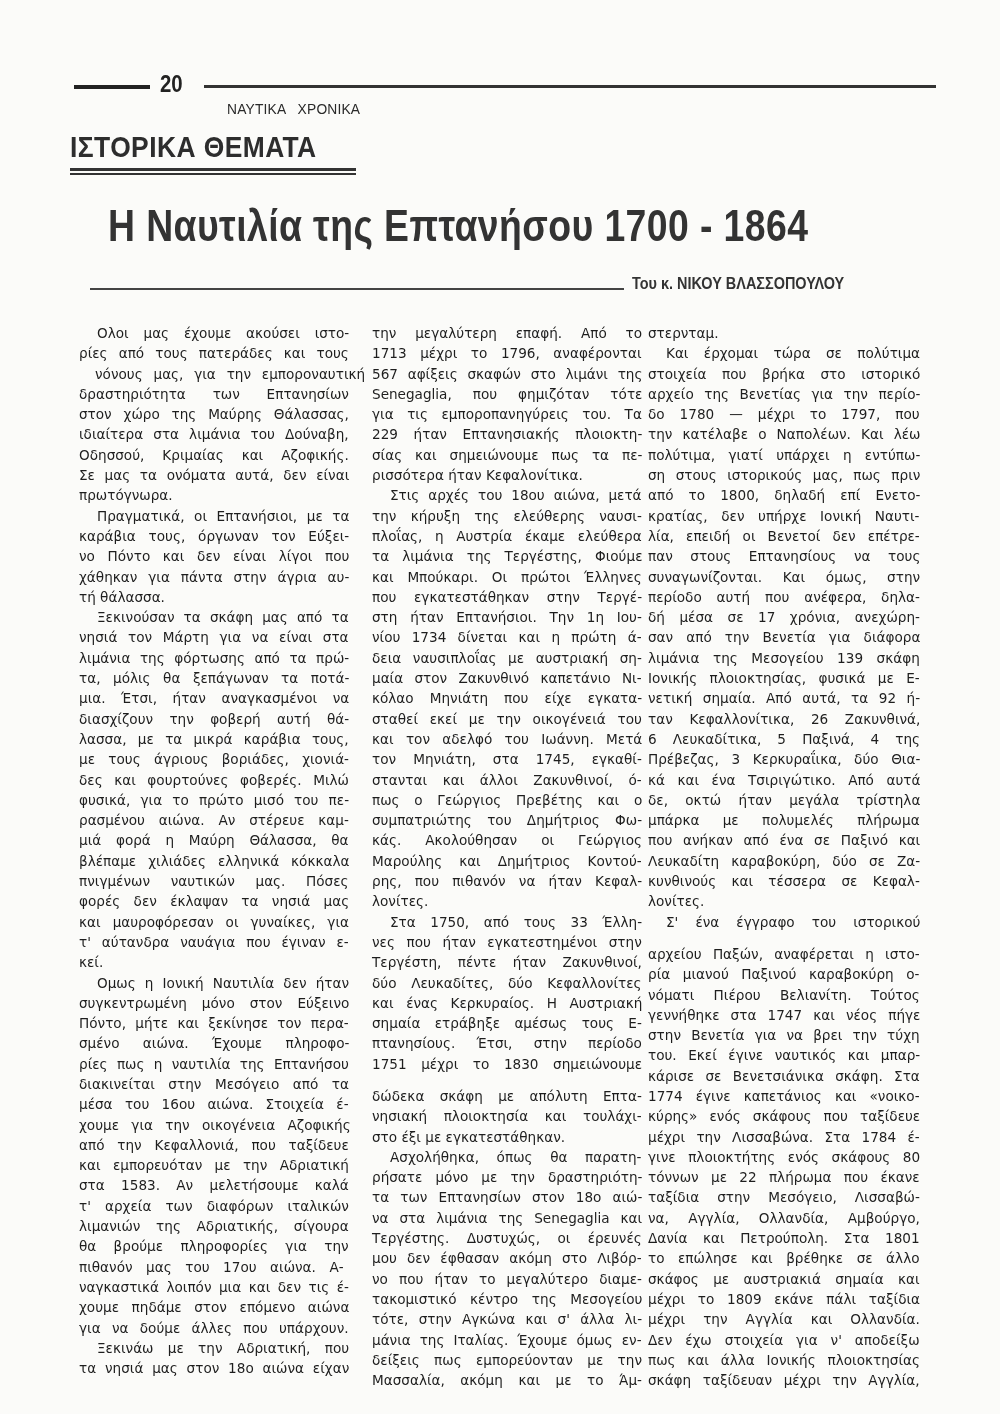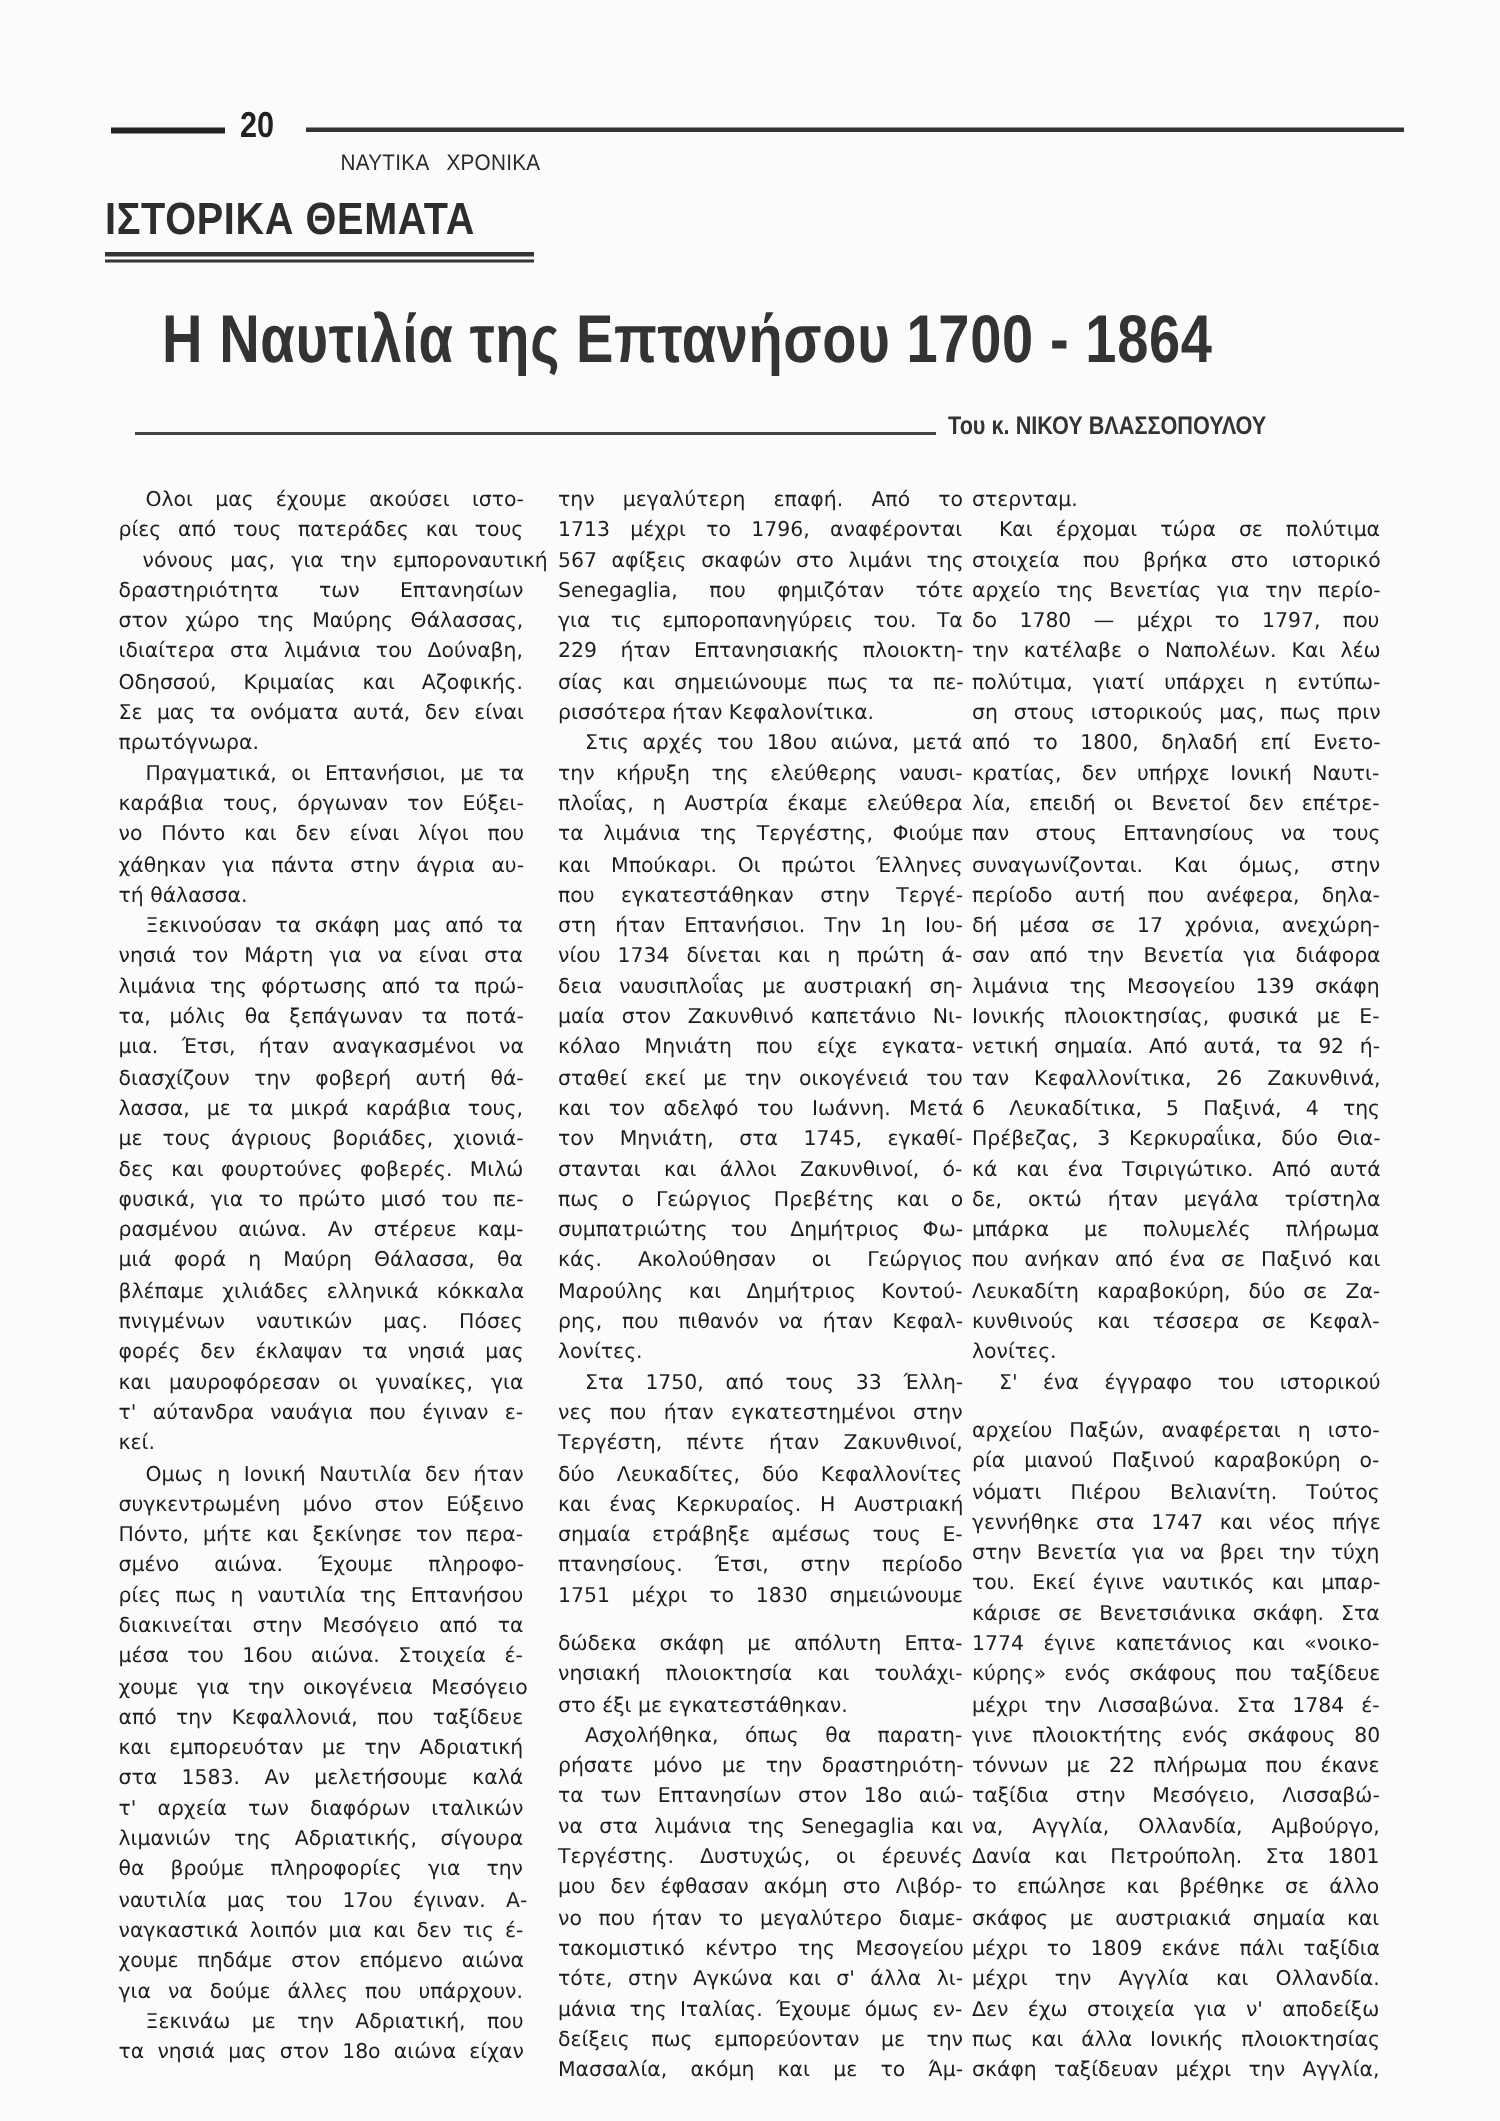--- a/index.html
+++ b/index.html
@@ -81,28 +81,28 @@
     <span class="line" style="white-space: nowrap; word-spacing: 7.75px; text-align-last: left;">και μαυροφόρεσαν οι γυναίκες, για</span>
     <span class="line" style="white-space: nowrap; word-spacing: 6.6px; text-align-last: left;">τ' αύτανδρα ναυάγια που έγιναν ε-</span>
     <span class="line last" style="white-space: nowrap;">κεί.</span>
     <span class="line indent" style="white-space: nowrap; word-spacing: 4.8px; text-align-last: left;">Ομως η Ιονική Ναυτιλία δεν ήταν</span>
     <span class="line" style="white-space: nowrap; word-spacing: 10.6667px; text-align-last: left;">συγκεντρωμένη μόνο στον Εύξεινο</span>
     <span class="line" style="white-space: nowrap; word-spacing: 5px; text-align-last: left;">Πόντο, μήτε και ξεκίνησε τον περα-</span>
     <span class="line" style="white-space: nowrap; word-spacing: 19px; text-align-last: left;">σμένο αιώνα. Έχουμε πληροφο-</span>
     <span class="line" style="white-space: nowrap; word-spacing: 5px; text-align-last: left;">ρίες πως η ναυτιλία της Επτανήσου</span>
     <span class="line" style="white-space: nowrap; word-spacing: 9.25px; text-align-last: left;">διακινείται στην Μεσόγειο από τα</span>
     <span class="line" style="white-space: nowrap; word-spacing: 8px; text-align-last: left;">μέσα του 16ου αιώνα. Στοιχεία έ-</span>
-    <span class="line" style="white-space: nowrap; word-spacing: 8px; text-align-last: left;">χουμε για την οικογένεια Μεσόγειο</span>
+    <span class="line" style="white-space: nowrap; word-spacing: 8px; text-align-last: left;">χουμε για την οικογένεια Αζοφικής</span>
     <span class="line" style="white-space: nowrap; word-spacing: 8.5px; text-align-last: left;">από την Κεφαλλονιά, που ταξίδευε</span>
     <span class="line" style="white-space: nowrap; word-spacing: 8px; text-align-last: left;">και εμπορευόταν με την Αδριατική</span>
     <span class="line" style="white-space: nowrap; word-spacing: 12px; text-align-last: left;">στα 1583. Αν μελετήσουμε καλά</span>
     <span class="line" style="white-space: nowrap; word-spacing: 9.75px; text-align-last: left;">τ' αρχεία των διαφόρων ιταλικών</span>
     <span class="line" style="white-space: nowrap; word-spacing: 11.3333px; text-align-last: left;">λιμανιών της Αδριατικής, σίγουρα</span>
     <span class="line" style="white-space: nowrap; word-spacing: 13px; text-align-last: left;">θα βρούμε πληροφορίες για την</span>
-    <span class="line" style="white-space: nowrap; word-spacing: 9.2px; text-align-last: left;">ναυτιλία μας του 17ου έγιναν. Α-</span>
+    <span class="line" style="white-space: nowrap; word-spacing: 9.2px; text-align-last: left;">πιθανόν μας του 17ου αιώνα. Α-</span>
     <span class="line" style="white-space: nowrap; word-spacing: 3.16667px; text-align-last: left;">ναγκαστικά λοιπόν μια και δεν τις έ-</span>
     <span class="line" style="white-space: nowrap; word-spacing: 8.25px; text-align-last: left;">χουμε πηδάμε στον επόμενο αιώνα</span>
     <span class="line" style="white-space: nowrap; word-spacing: 7px; text-align-last: left;">για να δούμε άλλες που υπάρχουν.</span>
     <span class="line indent" style="white-space: nowrap; word-spacing: 10px; text-align-last: left;">Ξεκινάω με την Αδριατική, που</span>
     <span class="line" style="white-space: nowrap; word-spacing: 4.5px; text-align-last: left;">τα νησιά μας στον 18ο αιώνα είχαν</span>
   </div>
 <div class="col col2">
     <span class="line" style="white-space: nowrap; word-spacing: 14.5px; text-align-last: left;">την μεγαλύτερη επαφή. Από το</span>
     <span class="line" style="white-space: nowrap; word-spacing: 9.25px; text-align-last: left;">1713 μέχρι το 1796, αναφέρονται</span>
     <span class="line" style="white-space: nowrap; word-spacing: 5.4px; text-align-last: left;">567 αφίξεις σκαφών στο λιμάνι της</span>

